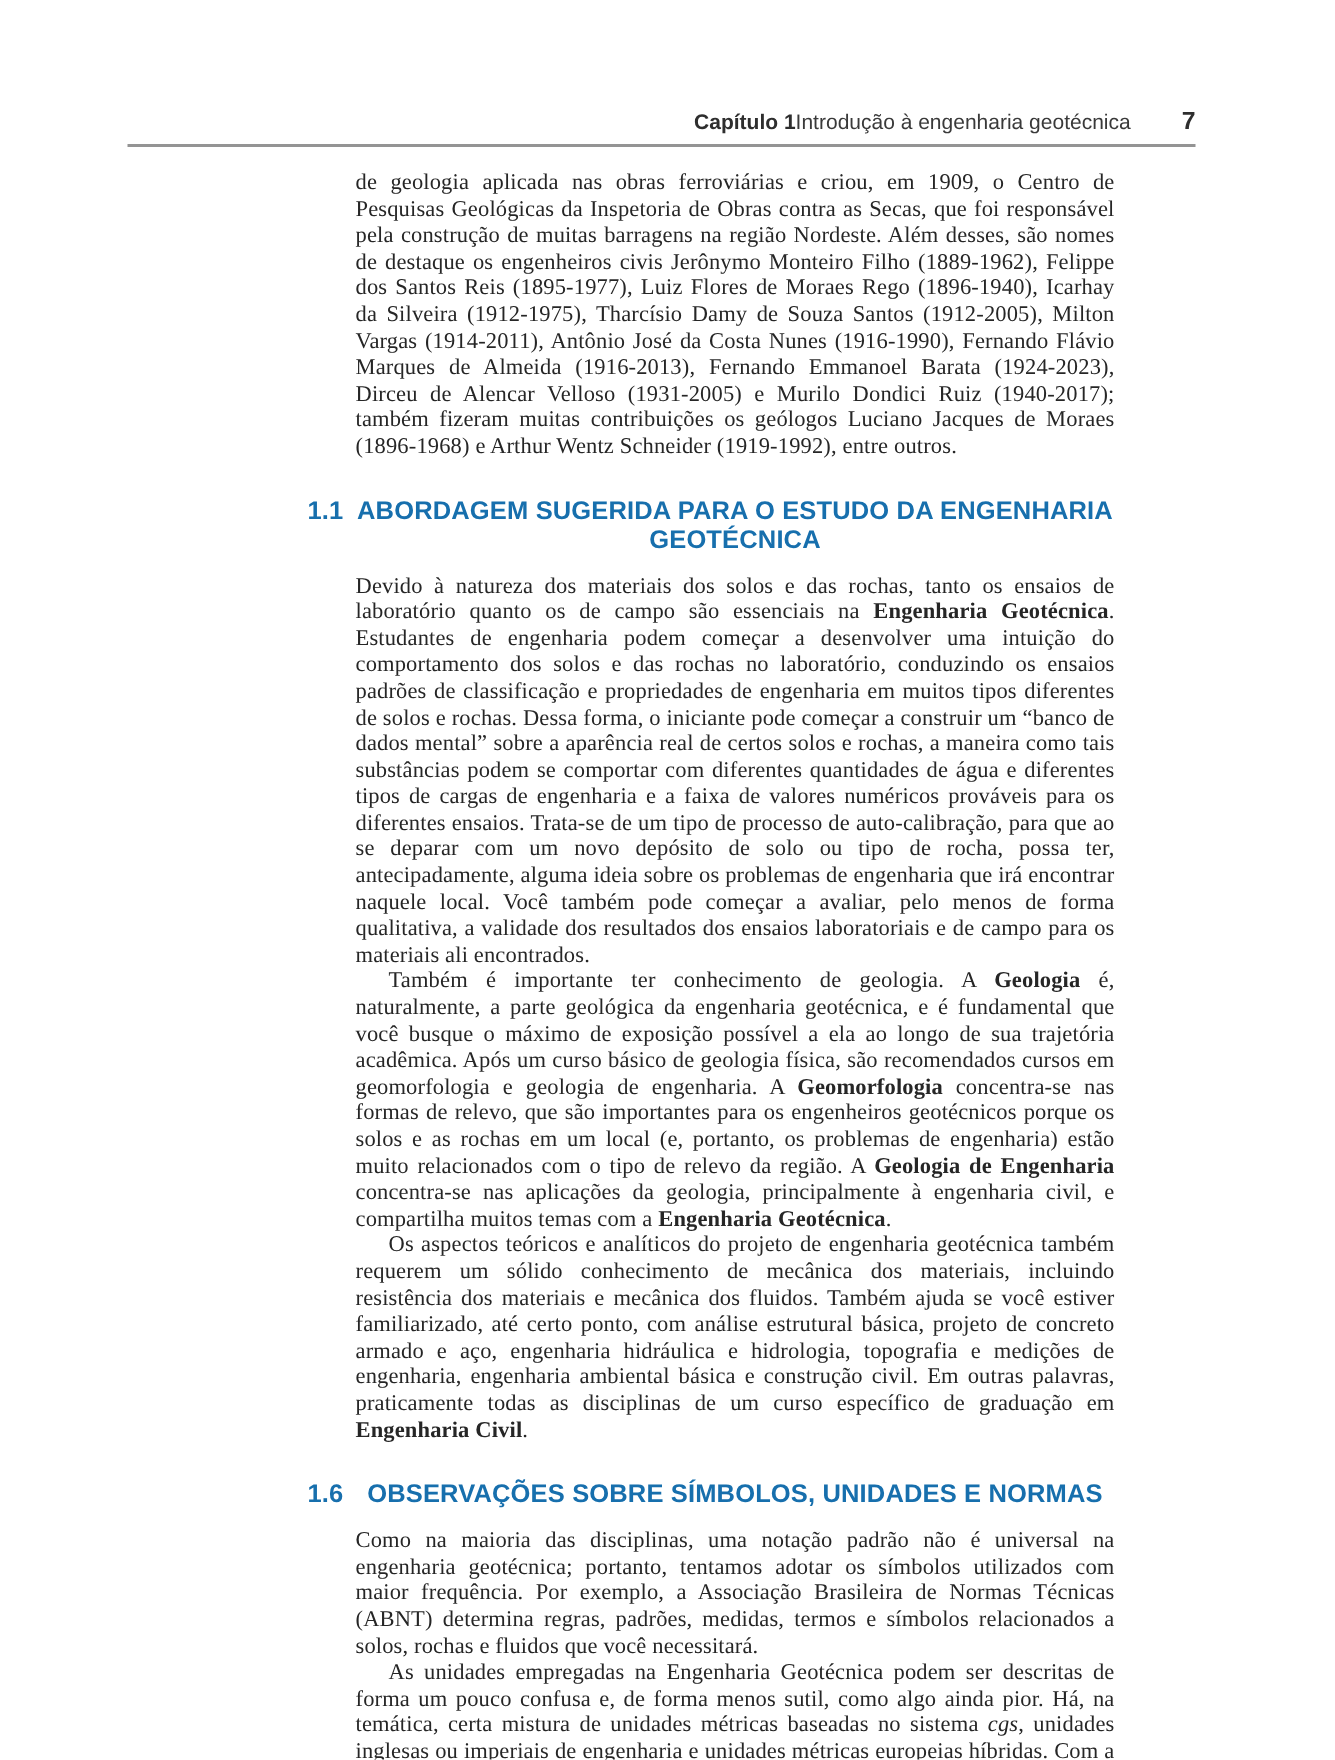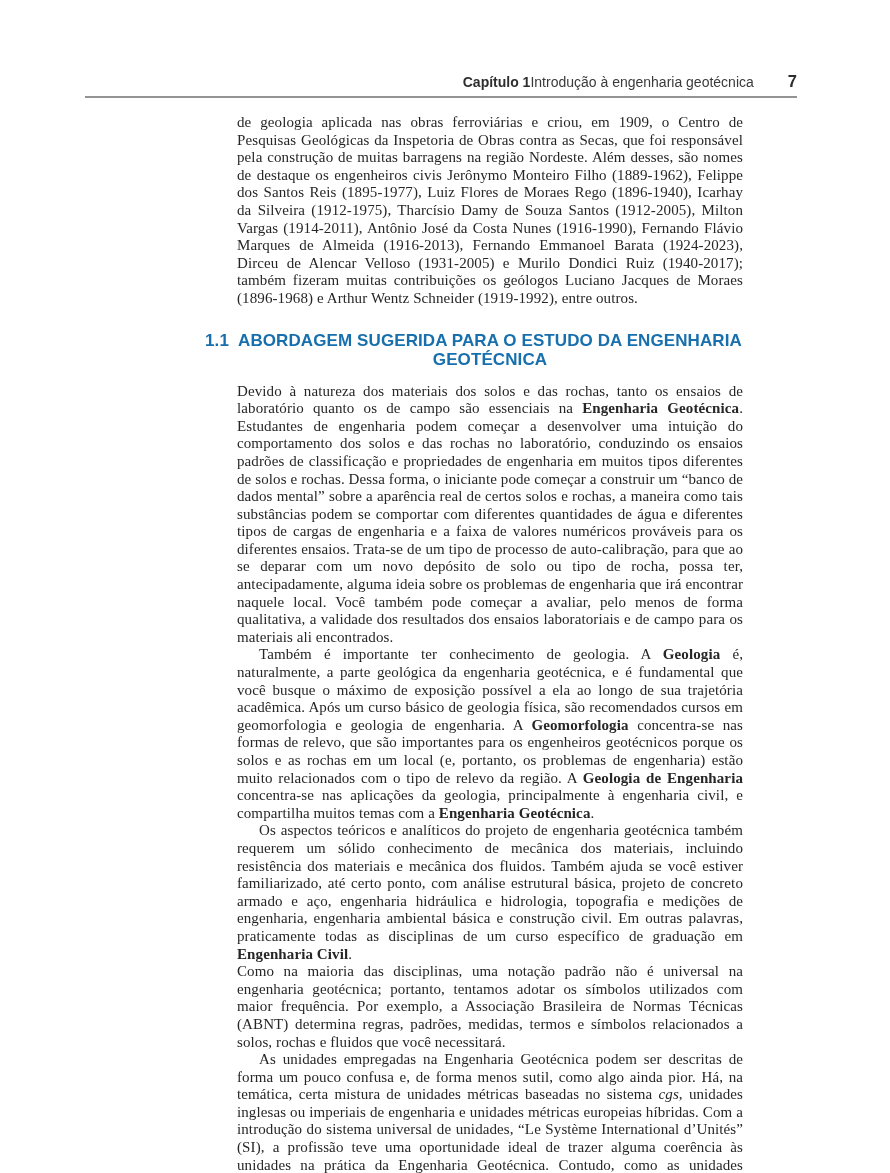--- a/index.html
+++ b/index.html
@@ -70,18 +70,22 @@
 
     <div class="section-heading">
       <span class="section-number">1.1</span>
       <span class="section-title">ABORDAGEM SUGERIDA PARA O ESTUDO DA ENGENHARIA GEOTÉCNICA</span>
     </div>
 
     <p class="para"><span>Devido à natureza dos materiais dos solos e das rochas, tanto os ensaios de laboratório quanto os de campo são essenciais na </span><span class="b">Engenharia Geotécnica</span><span>. Estudantes de engenharia podem começar a desenvolver uma intuição do comportamento dos solos e das rochas no laboratório, conduzindo os ensaios padrões de classificação e propriedades de engenharia em muitos tipos diferentes de solos e rochas. Dessa forma, o iniciante pode começar a construir um “banco de dados mental” sobre a aparência real de certos solos e rochas, a maneira como tais substâncias podem se comportar com diferentes quantidades de água e diferentes tipos de cargas de engenharia e a faixa de valores numéricos prováveis para os diferentes ensaios. Trata-se de um tipo de processo de auto-calibração, para que ao se deparar com um novo depósito de solo ou tipo de rocha, possa ter, antecipadamente, alguma ideia sobre os problemas de engenharia que irá encontrar naquele local. Você também pode começar a avaliar, pelo menos de forma qualitativa, a validade dos resultados dos ensaios laboratoriais e de campo para os materiais ali encontrados.</span></p>
     <p class="para indent"><span>Também é importante ter conhecimento de geologia. A </span><span class="b">Geologia</span><span> é, naturalmente, a parte geológica da engenharia geotécnica, e é fundamental que você busque o máximo de exposição possível a ela ao longo de sua trajetória acadêmica. Após um curso básico de geologia física, são recomendados cursos em geomorfologia e geologia de engenharia. A </span><span class="b">Geomorfologia</span><span> concentra-se nas formas de relevo, que são importantes para os engenheiros geotécnicos porque os solos e as rochas em um local (e, portanto, os problemas de engenharia) estão muito relacionados com o tipo de relevo da região. A </span><span class="b">Geologia de Engenharia</span><span> concentra-se nas aplicações da geologia, principalmente à engenharia civil, e compartilha muitos temas com a </span><span class="b">Engenharia Geotécnica</span><span>.</span></p>
     <p class="para indent"><span>Os aspectos teóricos e analíticos do projeto de engenharia geotécnica também requerem um sólido conhecimento de mecânica dos materiais, incluindo resistência dos materiais e mecânica dos fluidos. Também ajuda se você estiver familiarizado, até certo ponto, com análise estrutural básica, projeto de concreto armado e aço, engenharia hidráulica e hidrologia, topografia e medições de engenharia, engenharia ambiental básica e construção civil. Em outras palavras, praticamente todas as disciplinas de um curso específico de graduação em </span><span class="b">Engenharia Civil</span><span>.</span></p>
 
+    <div class="section-heading">
+      <span class="section-number">1.6</span>
+      <span class="section-title">OBSERVAÇÕES SOBRE SÍMBOLOS, UNIDADES E NORMAS</span>
+    </div>
 
     <p class="para"><span>Como na maioria das disciplinas, uma notação padrão não é universal na engenharia geotécnica; portanto, tentamos adotar os símbolos utilizados com maior frequência. Por exemplo, a Associação Brasileira de Normas Técnicas (ABNT) determina regras, padrões, medidas, termos e símbolos relacionados a solos, rochas e fluidos que você necessitará.</span></p>
     <p class="para indent"><span>As unidades empregadas na Engenharia Geotécnica podem ser descritas de forma um pouco confusa e, de forma menos sutil, como algo ainda pior. Há, na temática, certa mistura de unidades métricas baseadas no sistema </span><span class="i">cgs</span><span>, unidades inglesas ou imperiais de engenharia e unidades métricas europeias híbridas. Com a introdução do sistema universal de unidades, “Le Système International d’Unités” (SI), a profissão teve uma oportunidade ideal de trazer alguma coerência às unidades na prática da Engenharia Geotécnica. Contudo, como as unidades inglesas de engenharia, muitas vezes, ainda são bastante adotadas, os alunos precisam estar familiarizados com os valores específicos dessas unidades para fazerem a conversão para SI. Existem excelentes </span></p>
 
   </div>
 </div>
 
 </body></html>

